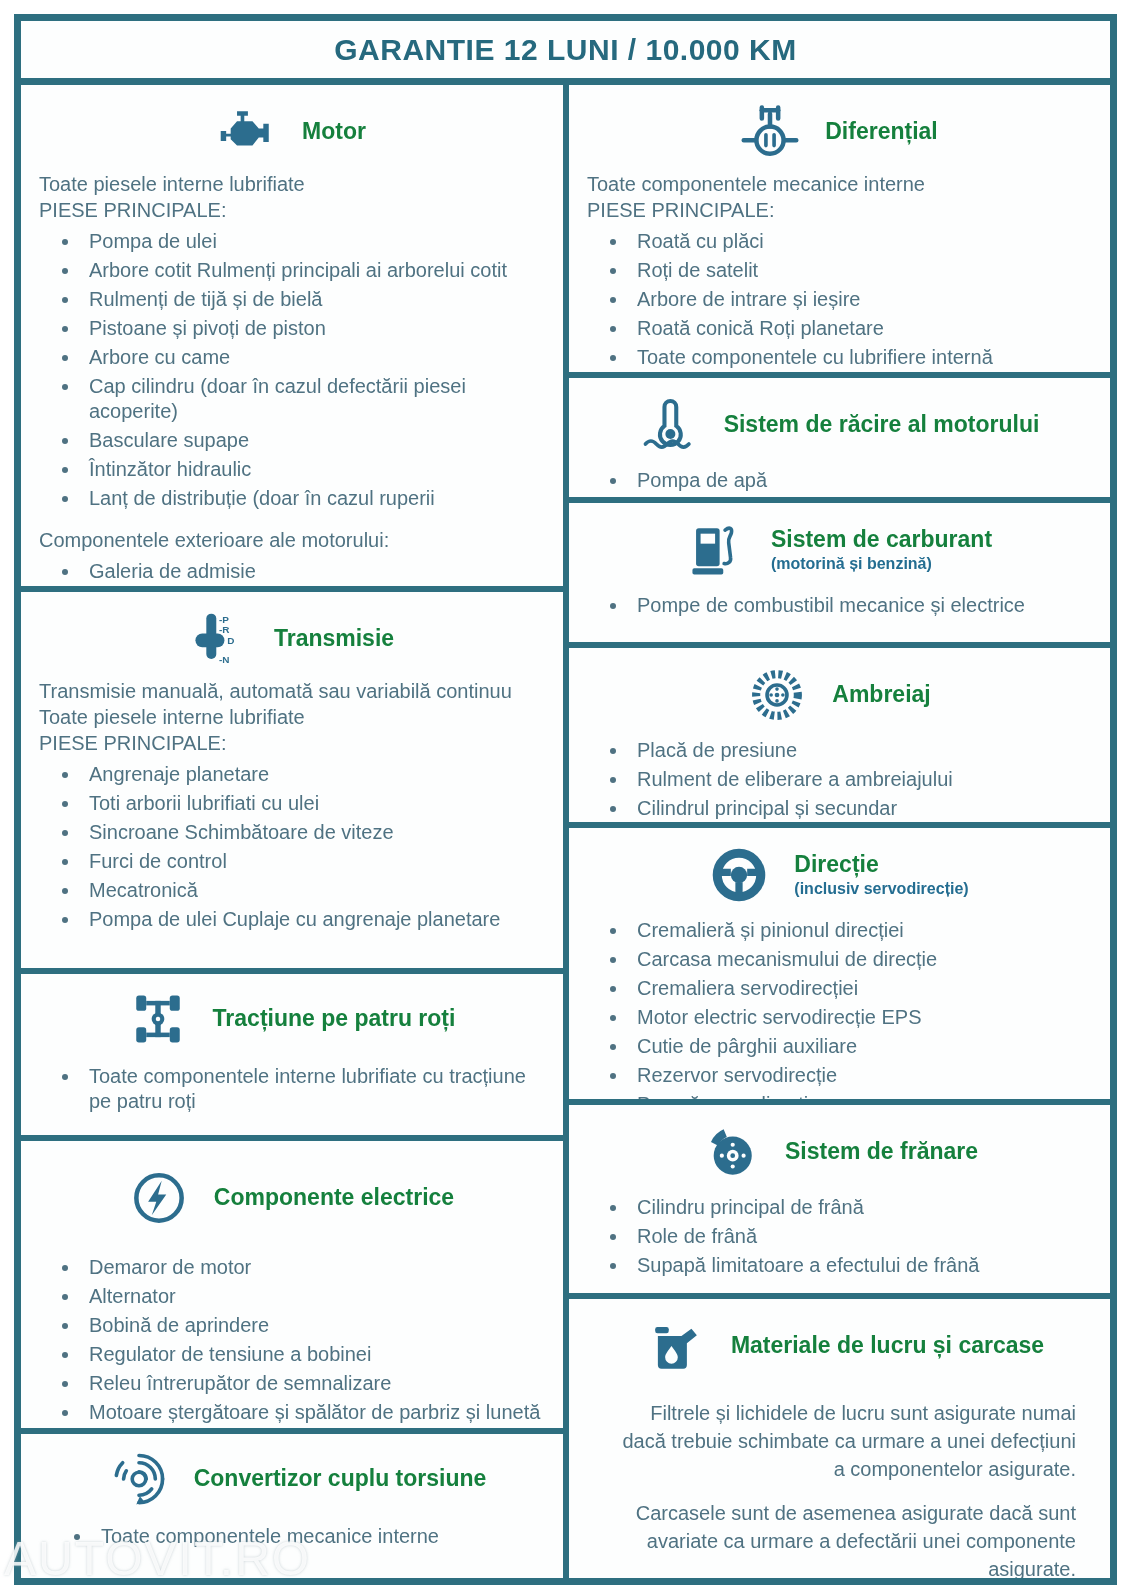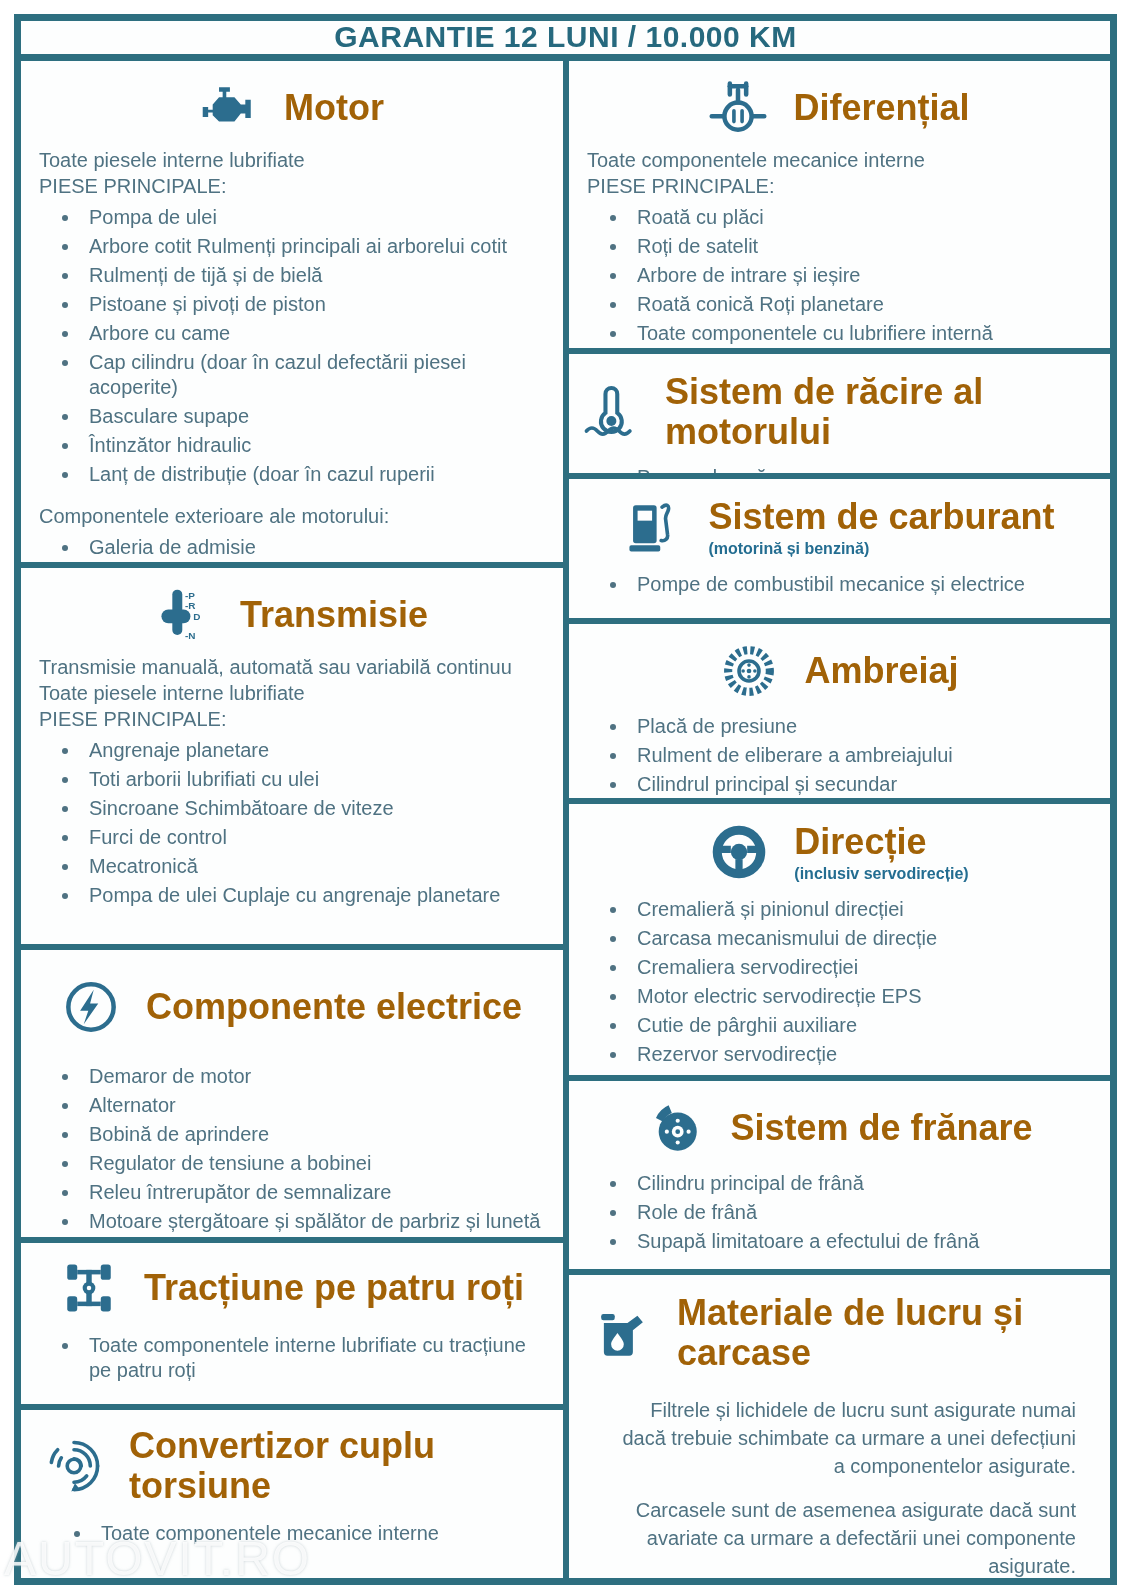--- a/index.html
+++ b/index.html
@@ -7,23 +7,23 @@
     width:1131px;height:1592px;position:relative;background:#ffffff;
     font-family:"Liberation Sans", sans-serif;
     -webkit-font-smoothing:antialiased;
   }
   .frame{
     position:absolute;left:14px;top:14px;width:1103px;height:1571px;
     box-sizing:border-box;border:7px solid #2e6f80;background:#fdfefe;
     display:flex;flex-direction:column;
   }
   .doc-header{
-    height:40px;flex:0 0 auto;box-sizing:border-box;
+    height:64px;flex:0 0 auto;box-sizing:border-box;
     border-bottom:7px solid #2e6f80;
-    display:flex;align-items:flex-end;justify-content:center;
+    display:flex;align-items:center;justify-content:center;
   }
   .doc-title{
     font-size:30px;font-weight:bold;color:#26697e;letter-spacing:.5px;
   }
   .cols{flex:1;display:flex;min-height:0;}
   .col{display:flex;flex-direction:column;box-sizing:border-box;min-width:0;overflow:hidden;}
   .col-left{width:548px;flex:0 0 auto;border-right:6px solid #2e6f80;}
   .col-right{flex:1;}
   .box{
     box-sizing:border-box;border-bottom:6px solid #2e6f80;
@@ -44,21 +44,21 @@
 
   .sec-header{
     display:flex;align-items:center;justify-content:center;
     gap:26px;padding:18px 0 8px;
   }
   .h-componente-electrice .sec-header{padding:28px 0 22px;}
   .h-tractiune .sec-header,.h-convertizor .sec-header{padding:16px 0 10px;}
   .icon{width:58px;height:58px;flex:0 0 auto;display:flex;}
   .icon svg{width:100%;height:100%;}
   .titles{display:flex;flex-direction:column;align-items:flex-start;}
-  .sec-title{font-size:36px;font-weight:bold;color:#a16207;line-height:1.1;}
+  .sec-title{font-size:23px;font-weight:bold;color:#15803d;line-height:1.1;}
   .sec-subtitle{font-size:16px;font-weight:bold;color:#236d91;margin-top:3px;}
   .center-block{
     text-align:left;color:#4f7282;font-size:20px;line-height:1.3;
     margin:2px 6px 6px;
   }
   .center-heading{margin-top:16px;}
   .bullets{
     margin:6px 0 0;padding-left:48px;color:#4f7282;
     font-size:20px;line-height:1.25;
   }
@@ -144,41 +144,20 @@
           </div>
           <ul class="bullets">
             <li class="bullet-item">Angrenaje planetare</li>
             <li class="bullet-item">Toti arborii lubrifiati cu ulei</li>
             <li class="bullet-item">Sincroane Schimbătoare de viteze</li>
             <li class="bullet-item">Furci de control</li>
             <li class="bullet-item">Mecatronică</li>
             <li class="bullet-item">Pompa de ulei Cuplaje cu angrenaje planetare</li>
           </ul>
         </section>
-        <section class="box h-componente-electrice">
-          <div class="sec-header">
-            <span class="icon">
-              <svg viewBox="0 0 64 64">
-    <circle cx="32" cy="32" r="25" fill="none" stroke="#2c6d8e" stroke-width="5"></circle>
-    <path d="M35 13L20 36h9l-5 15 16-23h-9z" fill="#2c6d8e"></path>
-              </svg>
-            </span>
-            <div class="titles">
-              <div class="sec-title">Componente electrice</div>
-            </div>
-          </div>
-          <ul class="bullets">
-            <li class="bullet-item">Demaror de motor</li>
-            <li class="bullet-item">Alternator</li>
-            <li class="bullet-item">Bobină de aprindere</li>
-            <li class="bullet-item">Regulator de tensiune a bobinei</li>
-            <li class="bullet-item">Releu întrerupător de semnalizare</li>
-            <li class="bullet-item">Motoare ștergătoare și spălător de parbriz și lunetă</li>
-          </ul>
-        </section>
         <section class="box h-tractiune">
           <div class="sec-header">
             <span class="icon">
               <svg viewBox="0 0 64 64">
                 <g fill="#2c6d8e">
     <rect x="8" y="6" width="11" height="17" rx="3"></rect>
                   <rect x="45" y="6" width="11" height="17" rx="3"></rect>
     <rect x="8" y="41" width="11" height="17" rx="3"></rect>
                   <rect x="45" y="41" width="11" height="17" rx="3"></rect>
     <rect x="19" y="12" width="26" height="5"></rect>
@@ -190,20 +169,41 @@
               </svg>
             </span>
             <div class="titles">
               <div class="sec-title">Tracțiune pe patru roți</div>
             </div>
           </div>
           <ul class="bullets">
             <li class="bullet-item">Toate componentele interne lubrifiate cu tracțiune pe patru roți</li>
           </ul>
         </section>
+        <section class="box h-componente-electrice">
+          <div class="sec-header">
+            <span class="icon">
+              <svg viewBox="0 0 64 64">
+    <circle cx="32" cy="32" r="25" fill="none" stroke="#2c6d8e" stroke-width="5"></circle>
+    <path d="M35 13L20 36h9l-5 15 16-23h-9z" fill="#2c6d8e"></path>
+              </svg>
+            </span>
+            <div class="titles">
+              <div class="sec-title">Componente electrice</div>
+            </div>
+          </div>
+          <ul class="bullets">
+            <li class="bullet-item">Demaror de motor</li>
+            <li class="bullet-item">Alternator</li>
+            <li class="bullet-item">Bobină de aprindere</li>
+            <li class="bullet-item">Regulator de tensiune a bobinei</li>
+            <li class="bullet-item">Releu întrerupător de semnalizare</li>
+            <li class="bullet-item">Motoare ștergătoare și spălător de parbriz și lunetă</li>
+          </ul>
+        </section>
         <section class="box h-convertizor">
           <div class="sec-header">
             <span class="icon">
               <svg viewBox="0 0 64 64">
                 <g fill="none" stroke="#2c6d8e" stroke-width="4" stroke-linecap="round">
     <path d="M32 6a26 26 0 0 1 26 26"></path>
                   <path d="M58 32a26 26 0 0 1-26 26"></path>
     <path d="M14 14a25 25 0 0 0-7 14"></path>
     <path d="M32 14a18 18 0 0 1 18 18"></path>
                   <path d="M46 43a18 18 0 0 1-14 7"></path>

